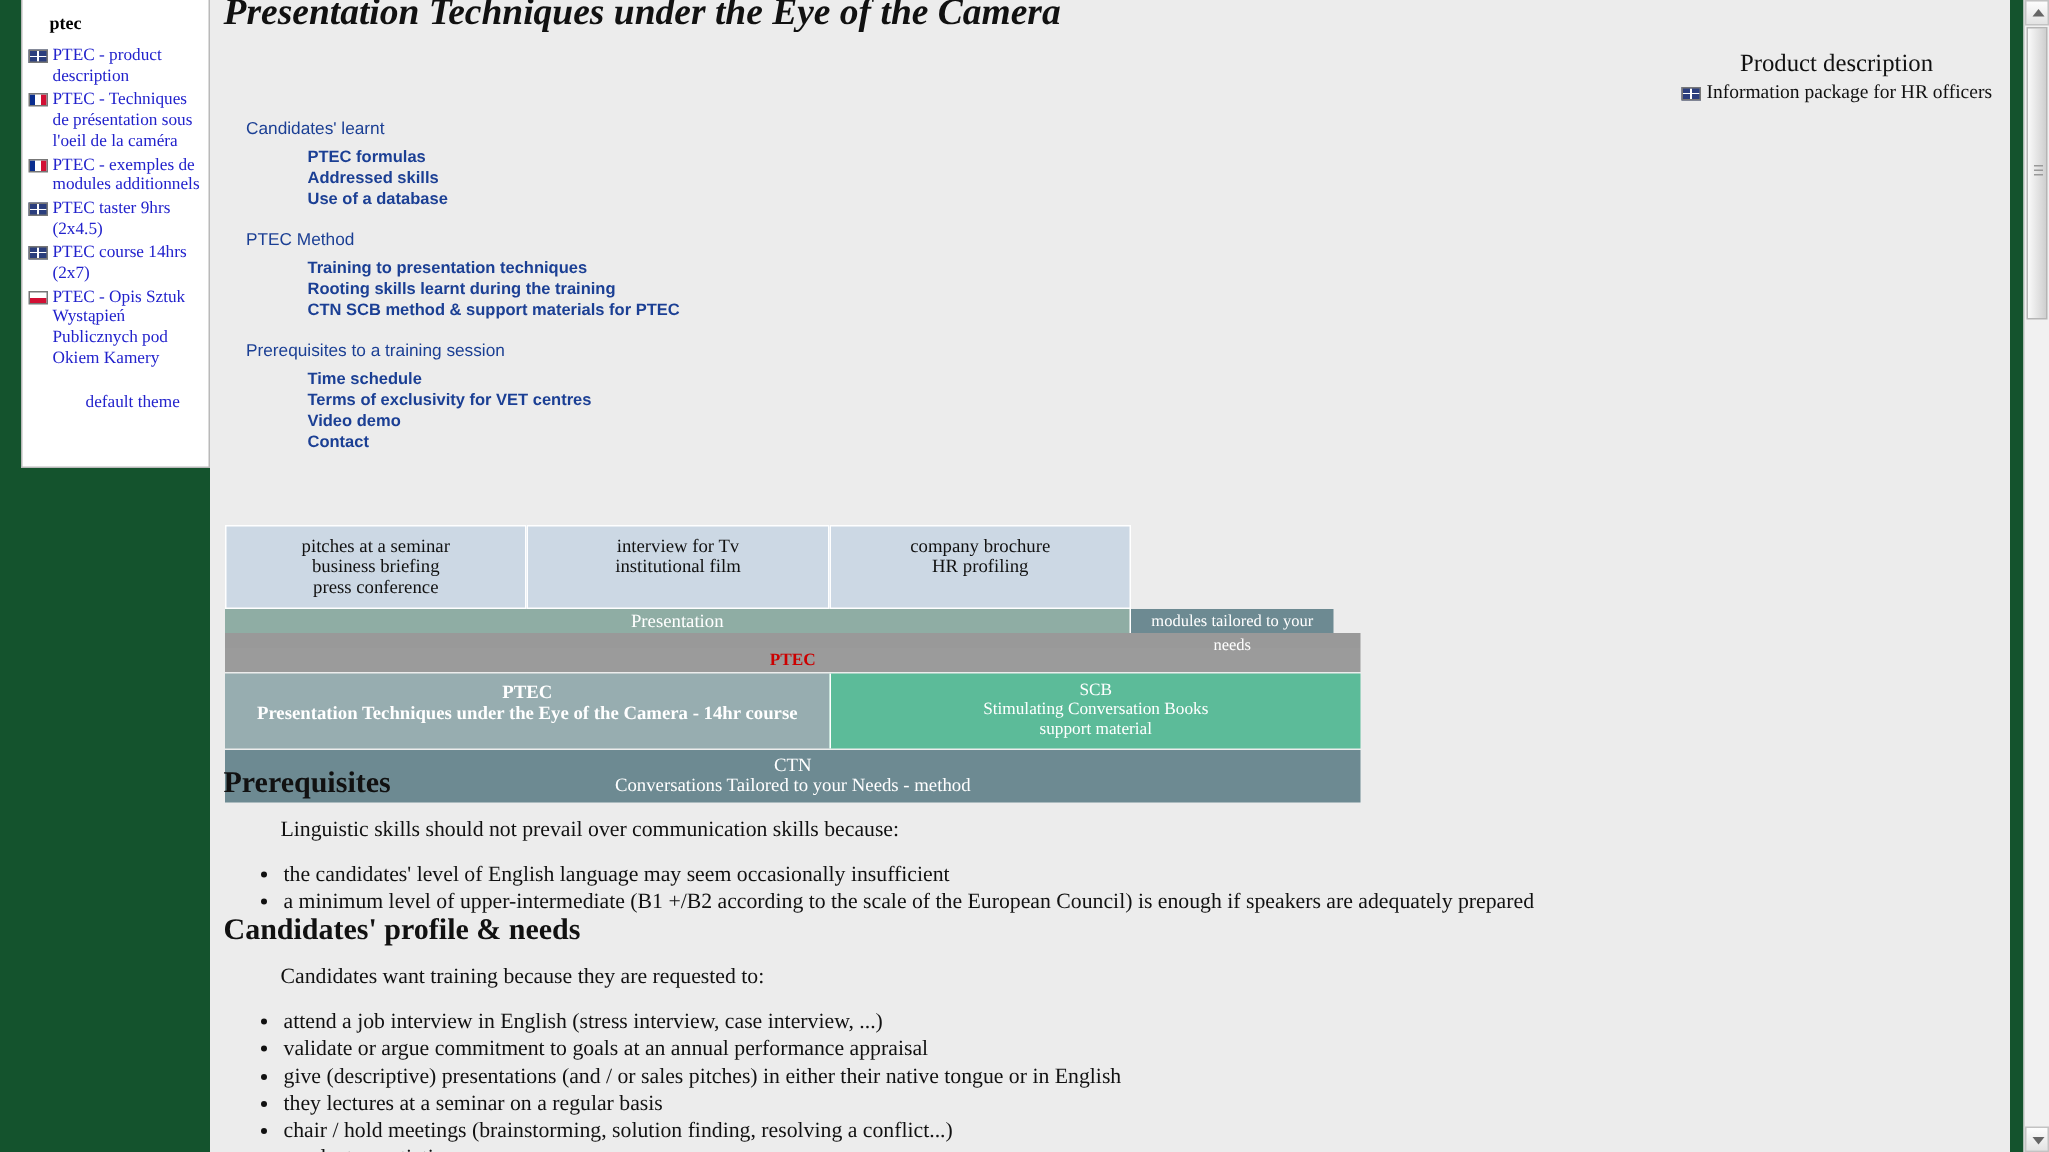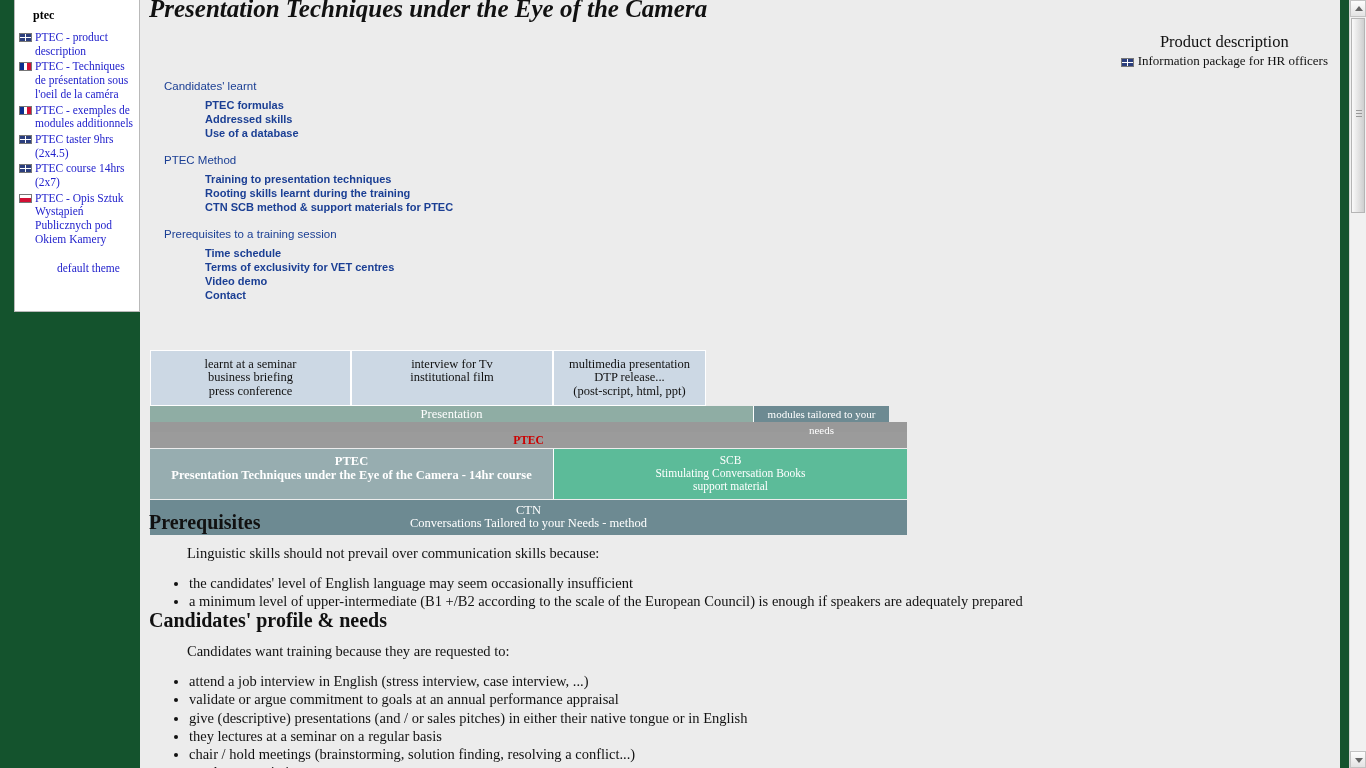--- a/index.html
+++ b/index.html
@@ -376,33 +376,33 @@
         <a class="toc-link" href="#">Terms of exclusivity for VET centres</a>
         <a class="toc-link" href="#">Video demo</a>
         <a class="toc-link" href="#">Contact</a>
       </div>
     </div>
 
     <div id="diagram">
 
       <div class="diag-row diag-top">
         <div class="cell c1">
-          <div>learnt at a seminar</div>
+          <div>pitches at a seminar</div>
           <div>business briefing</div>
           <div>press conference</div>
         </div>
         <div class="cell c2">
           <div>interview  for Tv</div>
           <div>institutional film</div>
           <div>&nbsp;</div>
         </div>
-        <div class="cell c4">
-          <div>multimedia presentation</div>
-          <div>DTP release...</div>
-          <div>(post-script, html, ppt)</div>
+        <div class="cell c3">
+          <div>company brochure</div>
+          <div>HR profiling</div>
+          <div>&nbsp;</div>
         </div>
       </div>
 
       <div class="diag-row">
         <div class="band-presentation">Presentation</div>
         <div class="band-modules">modules tailored to your needs</div>
       </div>
 
       <div class="band-grey"></div>
       <div class="band-ptec">PTEC</div>

